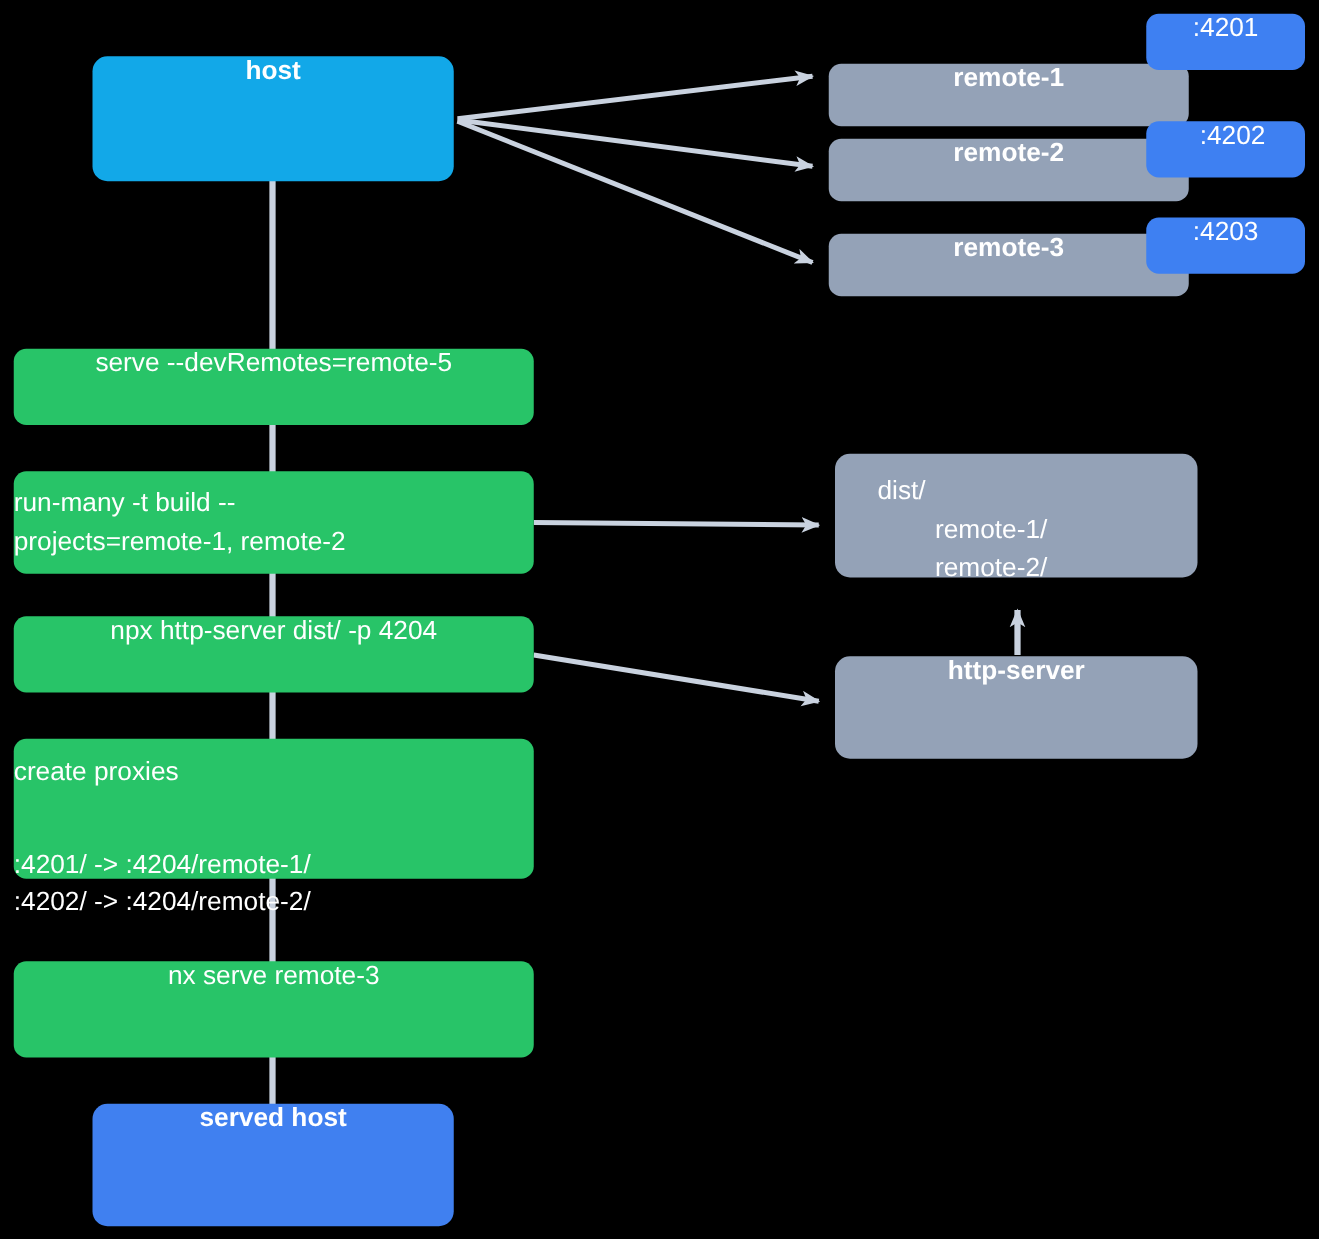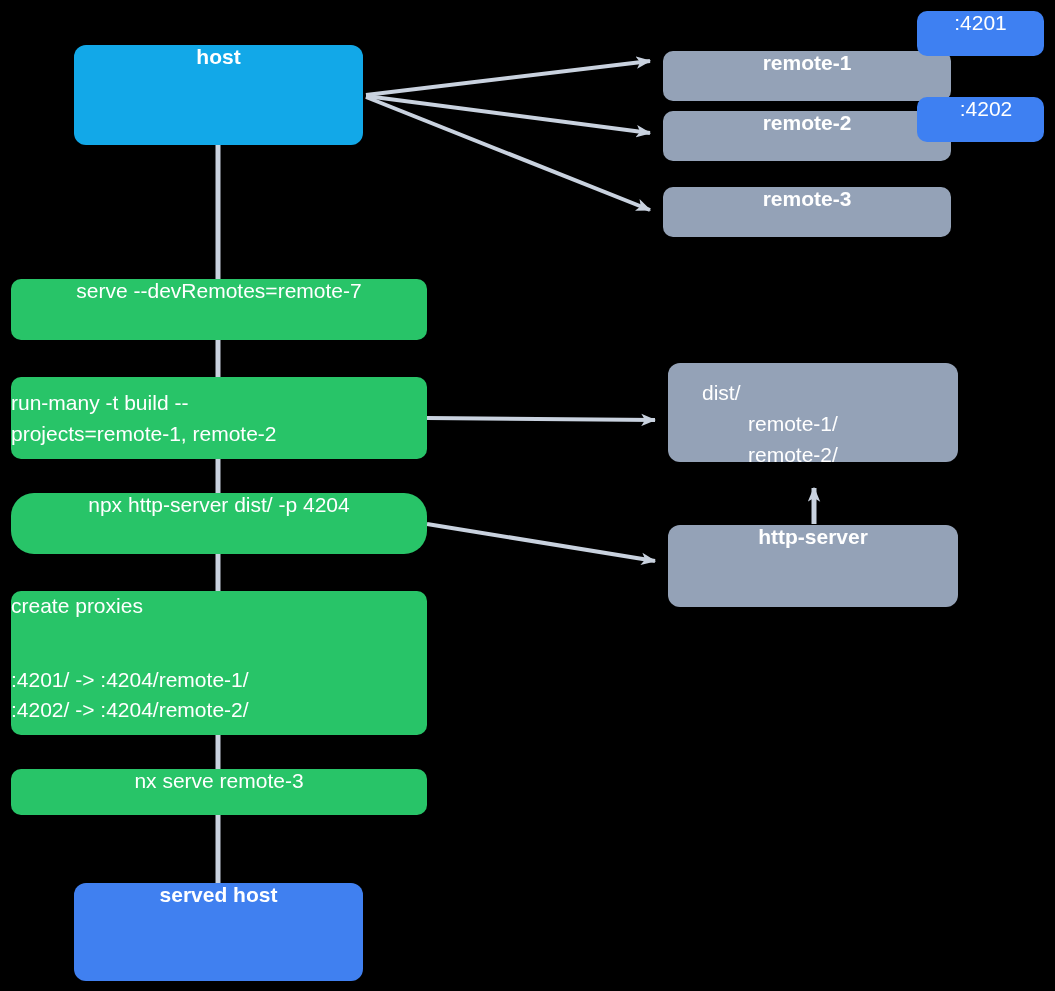--- a/index.html
+++ b/index.html
@@ -55,29 +55,30 @@
   .port-1 { top: 11px; }
   .port-2 { top: 97px; padding-left: 11px; }
   .port-3 { top: 174px; }
   .step {
     left: 11px; width: 416px;
     background: var(--step-green, #28c468);
     border-radius: 10px;
   }
   .step-serve { top: 279px; height: 61px; }
   .step-build { top: 377px; height: 82px; flex-direction: column; line-height: 31px; }
-  .step-http  { top: 493px; height: 61px; border-radius: 23px; }
+  .step-http  { top: 493px; height: 61px; }
   .step-proxies {
-    top: 591px; height: 144px;
+    top: 591px; height: 112px;
     flex-direction: column;
     justify-content: flex-start;
+    padding-top: 12px;
     line-height: 30px;
   }
   .proxy-maps { margin-top: 44px; }
-  .step-nx-serve { top: 769px; height: 46px; }
+  .step-nx-serve { top: 769px; height: 77px; }
   .dist-box {
     left: 668px; top: 363px; width: 290px; height: 99px;
     background: var(--remote-gray, #94a2b7);
     border-radius: 12px;
     align-items: flex-start;
     justify-content: flex-start;
     flex-direction: column;
     text-align: left;
     padding: 14px 0 0 34px;
     line-height: 31px;
@@ -132,23 +133,26 @@
   <div class="node remote remote-2 bold">
     <span>remote-2</span>
   </div>
   <div class="node port-badge port-2">
     <span>:4202</span>
   </div>
 
   <div class="node remote remote-3 bold">
     <span>remote-3</span>
   </div>
+  <div class="node port-badge port-3">
+    <span>:4203</span>
+  </div>
 
   <div class="node step step-serve">
-    <span>serve --devRemotes=remote-7</span>
+    <span>serve --devRemotes=remote-5</span>
   </div>
 
   <div class="node step step-build">
     <span>run-many -t build --</span>
     <span>projects=remote-1, remote-2</span>
   </div>
 
   <div class="node step step-http">
     <span>npx http-server dist/ -p 4204</span>
   </div>

